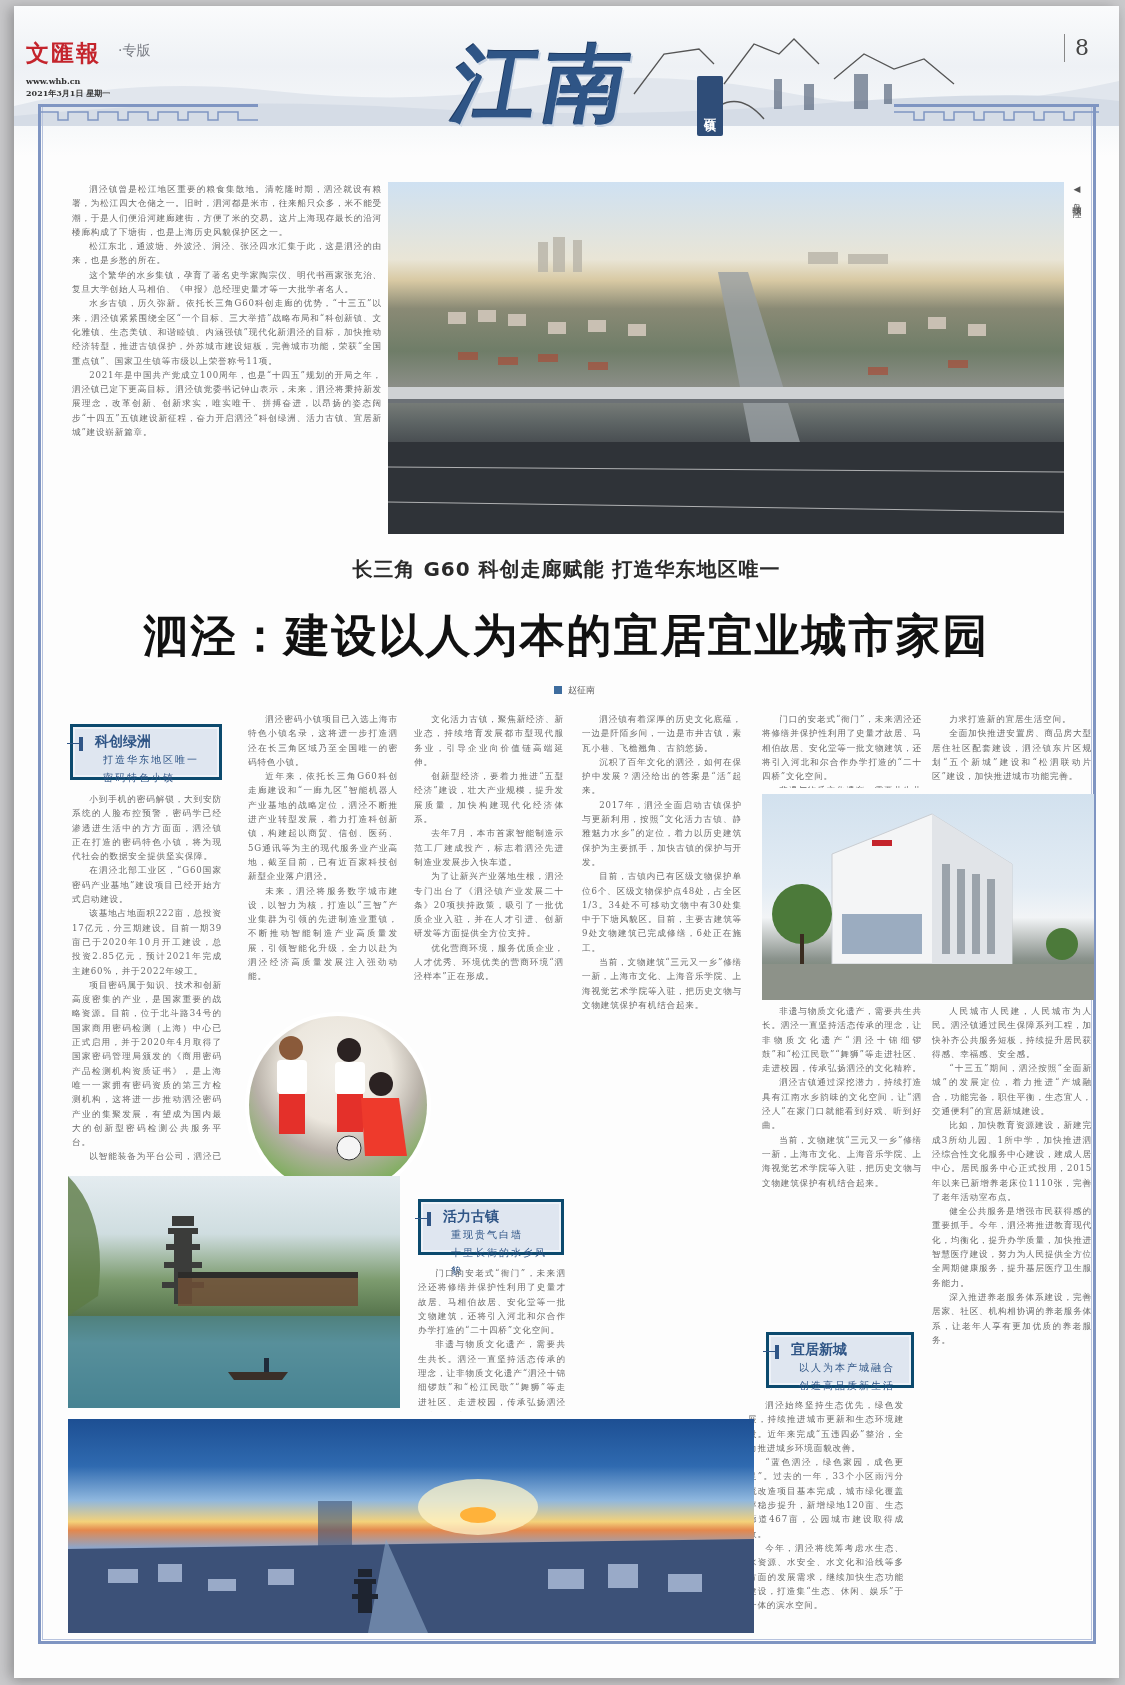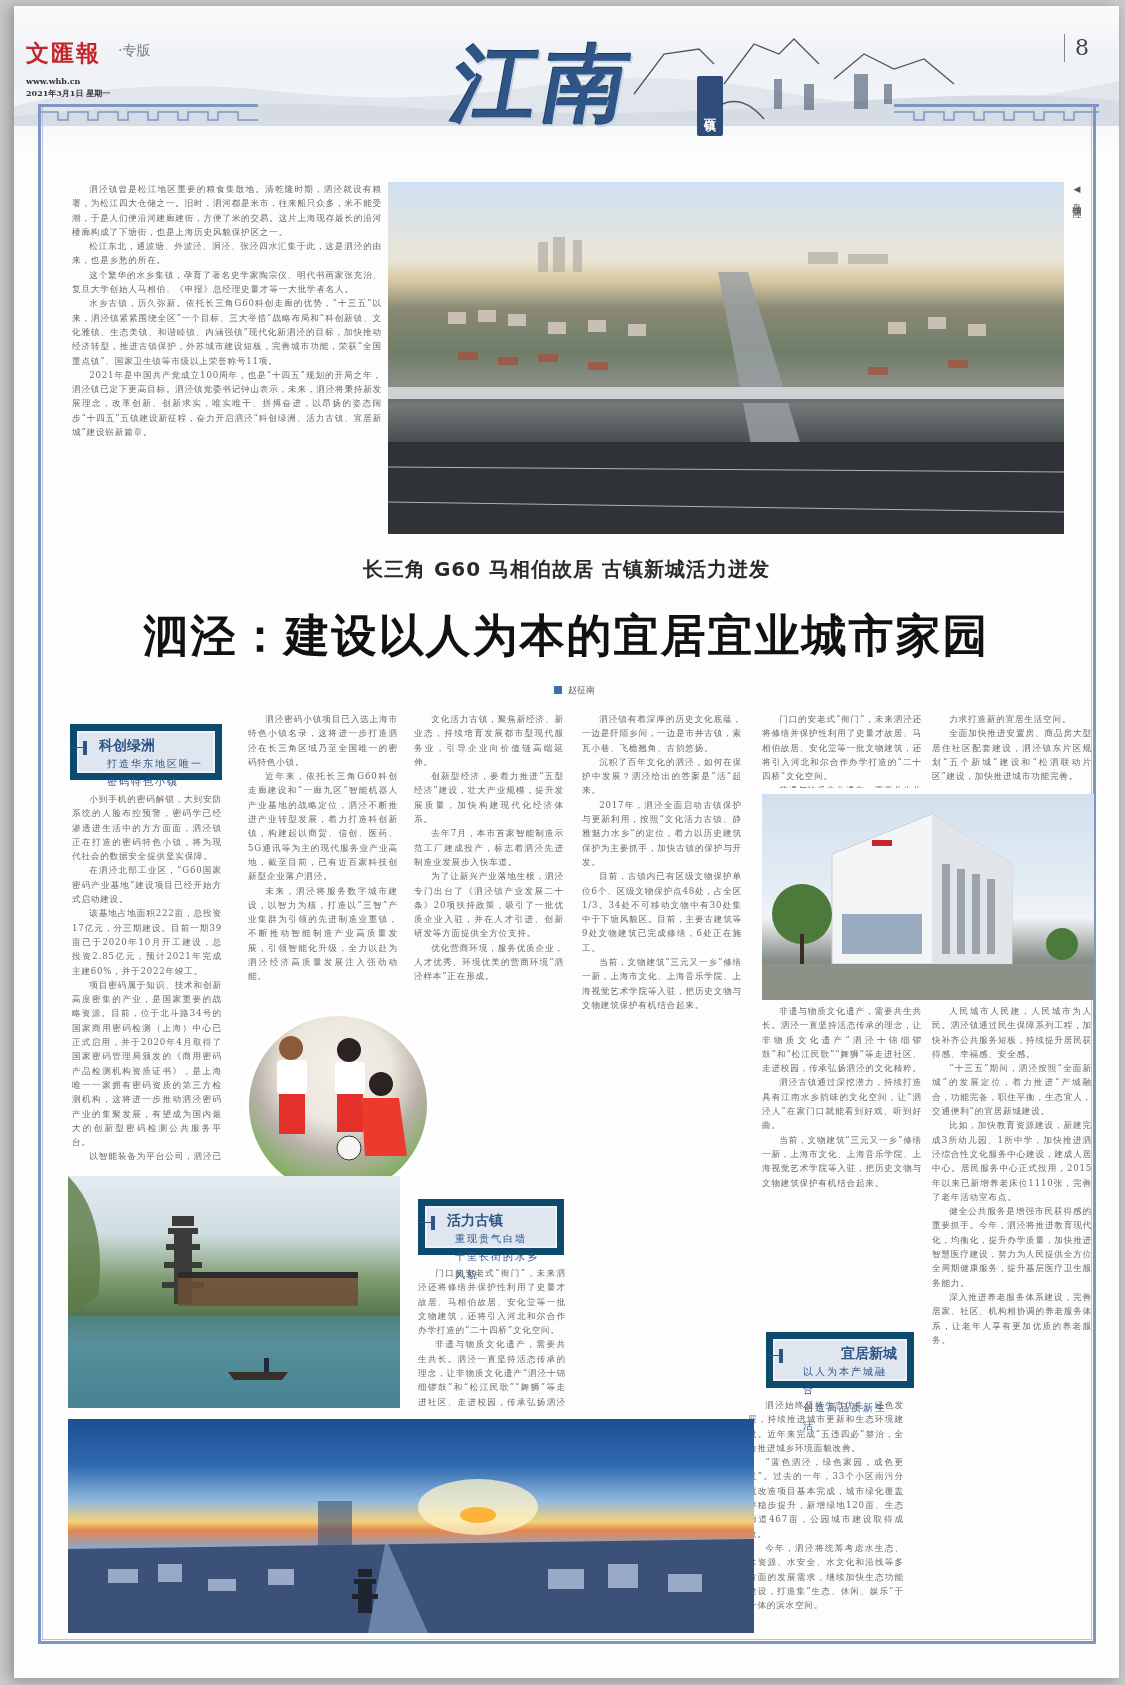--- a/index.html
+++ b/index.html
@@ -96,21 +96,21 @@
     position: absolute; left: 0; top: 550px; width: 1105px; text-align: center;
     font-size: 20px; font-weight: bold; color: #2a2a2a; letter-spacing: 1px; font-family: "DejaVu Sans", sans-serif;
   }
   .headline {
     position: absolute; left: 0; top: 600px; width: 1105px; text-align: center;
     font-size: 45px; font-weight: bold; color: #111; letter-spacing: 2px; font-family: "DejaVu Sans", sans-serif;
   }
   .byline { position: absolute; left: 540px; top: 678px; font-size: 9px; color: #666; font-family: "DejaVu Serif", serif; }
   .byline .sq { display: inline-block; width: 8px; height: 8px; background: #3e6d9f; margin-right: 6px; vertical-align: -1px; }
   .section-box {
-    position: absolute; background: #dfe6f0; border: 7px solid #0c4a6e; padding: 6px 10px 8px 16px;
+    position: absolute; background: #dfe6f0; border: 3px solid #0c4a6e; padding: 6px 10px 8px 16px;
     box-shadow: inset 0 0 0 2px #eef2f8;
   }
   .section-box .bar { position: absolute; left: 6px; top: 10px; width: 4px; height: 14px; background: #2f5586; }
   .section-box .hook { position: absolute; left: -6px; top: 16px; width: 12px; height: 1px; background: #2f5586; }
   .section-title { font-size: 14px; color: #2f5586; font-weight: bold; font-family: "DejaVu Sans", sans-serif; }
   .section-sub { font-size: 10px; color: #2f5586; font-family: "DejaVu Serif", serif; letter-spacing: 2px; line-height: 18px; padding-left: 14px; }
   svg { display: block; }
 </style>
 </head>
 <body>
@@ -197,21 +197,21 @@
       <rect x="0" y="217" width="676" height="4" fill="#6c7176"></rect>
       <path d="M0 260 L676 260 L676 352 L0 352 Z" fill="#2f3338"></path>
       <g stroke="#e6e6e6" stroke-width="1" opacity="0.7">
         <line x1="0" y1="285" x2="676" y2="290"></line>
           <line x1="0" y1="320" x2="676" y2="330"></line>
       </g>
     </svg>
   </div>
   <div class="caption-vertical">◀鸟瞰泗泾</div>
 
-  <div class="subhead">长三角 G60 马相伯故居   古镇新城活力迸发</div>
+  <div class="subhead">长三角 G60 科创走廊赋能   打造华东地区唯一</div>
   <div class="headline">泗泾：建设以人为本的宜居宜业城市家园</div>
   <div class="byline">
     <span class="sq"></span><span>赵征南</span>
   </div>
 
   <div class="section-box" style="left:56px; top:718px; width:152px; height:56px;">
     <span class="hook"></span>
     <span class="bar"></span>
     <div class="section-title" style="padding-left:6px;">科创绿洲</div>
     <div class="section-sub">打造华东地区唯一</div>
@@ -339,21 +339,21 @@
     <p>人民城市人民建，人民城市为人民。泗泾镇通过民生保障系列工程，加快补齐公共服务短板，持续提升居民获得感、幸福感、安全感。</p>
     <p>“十三五”期间，泗泾按照“全面新城”的发展定位，着力推进“产城融合，功能完备，职住平衡，生态宜人，交通便利”的宜居新城建设。</p>
     <p>比如，加快教育资源建设，新建完成3所幼儿园、1所中学，加快推进泗泾综合性文化服务中心建设，建成人居中心。居民服务中心正式投用，2015年以来已新增养老床位1110张，完善了老年活动室布点。</p>
     <p>健全公共服务是增强市民获得感的重要抓手。今年，泗泾将推进教育现代化，均衡化，提升办学质量，加快推进智慧医疗建设，努力为人民提供全方位全周期健康服务，提升基层医疗卫生服务能力。</p>
     <p>深入推进养老服务体系建设，完善居家、社区、机构相协调的养老服务体系，让老年人享有更加优质的养老服务。</p>
   </div>
 
   <div class="section-box" style="left:752px; top:1326px; width:148px; height:56px;">
     <span class="hook"></span>
     <span class="bar"></span>
-    <div class="section-title" style="padding-left:6px;text-align:right;">宜居新城</div>
+    <div class="section-title" style="padding-left:6px;">宜居新城</div>
     <div class="section-sub">以人为本产城融合</div>
     <div class="section-sub">创造高品质新生活</div>
   </div>
 
   <div class="body-text" style="left:734px; top:1392px; width:156px; height:236px;">
     <p>泗泾始终坚持生态优先，绿色发展，持续推进城市更新和生态环境建设。近年来完成“五违四必”整治，全力推进城乡环境面貌改善。</p>
     <p>“蓝色泗泾，绿色家园，成色更足”。过去的一年，33个小区雨污分流改造项目基本完成，城市绿化覆盖率稳步提升，新增绿地120亩、生态廊道467亩，公园城市建设取得成效。</p>
     <p>今年，泗泾将统筹考虑水生态、水资源、水安全、水文化和沿线等多方面的发展需求，继续加快生态功能建设，打造集“生态、休闲、娱乐”于一体的滨水空间。</p>
   </div>
 

